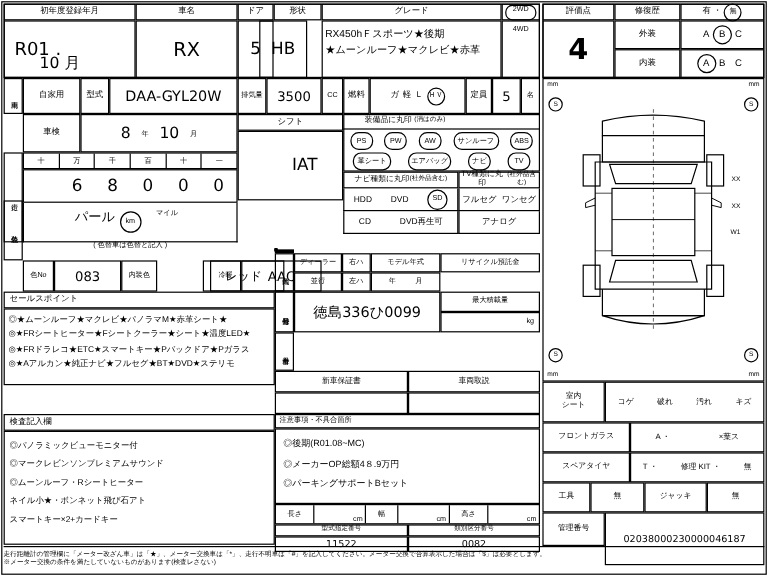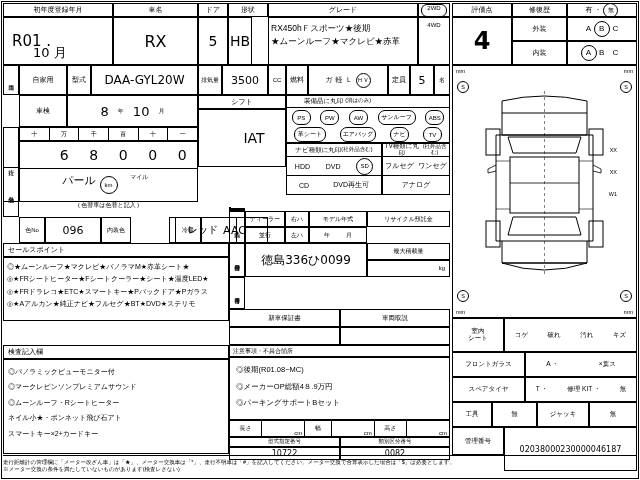--- a/index.html
+++ b/index.html
@@ -53,21 +53,21 @@
   </div>
   <div class="bx l" style="left:3px;top:41px;width:110px;height:24px;border:none;padding-left:30px;font-size:13px;">
     <span class="hand">10 月</span>
   </div>
   <div class="bx c" style="left:113px;top:17px;width:85px;height:48px;font-size:16px;">
       <span class="hand">RX</span>
     </div>
   <div class="bx c" style="left:198px;top:17px;width:30px;height:48px;font-size:14px;">
       <span class="hand">5</span>
     </div>
-  <div class="bx c" style="left:228px;top:17px;width:24px;height:48px;font-size:14px;">
+  <div class="bx c" style="left:216px;top:17px;width:40px;height:48px;font-size:14px;">
       <span class="hand">HB</span>
     </div>
   <div class="bx" style="left:268px;top:17px;width:150px;height:48px;padding:4px 2px;font-size:8.5px;line-height:1.5;">
     <div>RX450hＦスポーツ★後期</div>
     <div>★ムーンルーフ★マクレビ★赤革</div>
   </div>
   <div class="bx c" style="left:418px;top:17px;width:32px;height:48px;font-size:6px;align-items:flex-start;padding-top:4px;">
       <span>4WD</span>
     </div>
 
@@ -253,21 +253,21 @@
       <span class="hand">パール</span>
     </div>
   <div class="bx lbl c" style="left:19px;top:193px;width:179px;height:24px;border:none;font-size:6px;">
       <span>( 色替車は色替と記入 )</span>
     </div>
 
   <div class="bx lbl c" style="left:19px;top:217px;width:26px;height:26px;font-size:6px;">
       <span>色No</span>
     </div>
   <div class="bx c" style="left:45px;top:217px;width:56px;height:26px;font-size:11px;">
-      <span class="hand">096</span>
+      <span class="hand">083</span>
     </div>
   <div class="bx lbl c" style="left:101px;top:217px;width:30px;height:26px;font-size:6px;">
       <span>内装色</span>
     </div>
   <div class="bx c" style="left:131px;top:217px;width:68px;height:26px;font-size:10px;margin-left:38px;">
       <span class="hand">レッド</span>
     </div>
   <div class="bx lbl c" style="left:175px;top:217px;width:26px;height:26px;font-size:6px;">
       <span>冷暖</span>
     </div>
@@ -394,21 +394,21 @@
     <span class="bx c" style="position:relative;flex:1.1;border:none;border-right:1px solid #000;">高さ</span>
     <span class="bx" style="position:relative;flex:1.4;border:none;display:flex;align-items:flex-end;justify-content:flex-end;padding-right:2px;">cm</span>
   </div>
   <div class="bx lbl c" style="left:229px;top:437px;width:111px;height:10px;font-size:5.5px;">
       <span>型式指定番号</span>
     </div>
   <div class="bx lbl c" style="left:340px;top:437px;width:110px;height:10px;font-size:5.5px;">
       <span>類別区分番号</span>
     </div>
   <div class="bx c" style="left:229px;top:447px;width:111px;height:13px;font-size:8px;">
-      <span class="hand">10722</span>
+      <span class="hand">11522</span>
     </div>
   <div class="bx c" style="left:340px;top:447px;width:110px;height:13px;font-size:8px;">
       <span class="hand">0082</span>
     </div>
 
   <div class="bx" style="left:452px;top:65px;width:185px;height:253px;"></div>
 
   <div class="diagram" style="left:452px;top:65px;width:185px;height:253px;">
 
     <div class="tiny" style="position:absolute;left:4px;top:3px;">mm</div>

